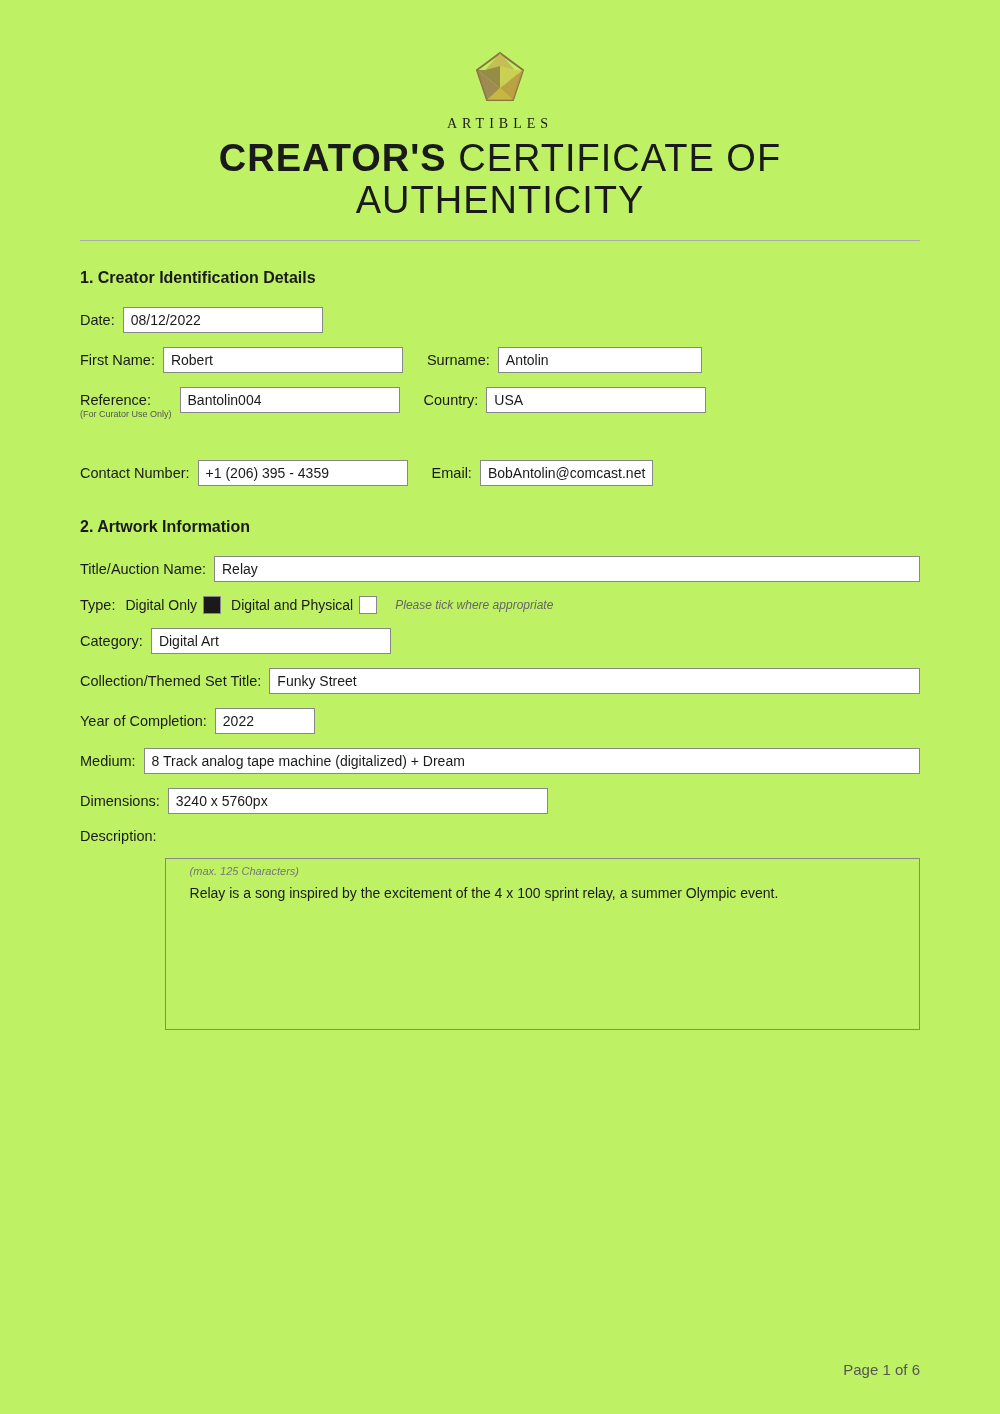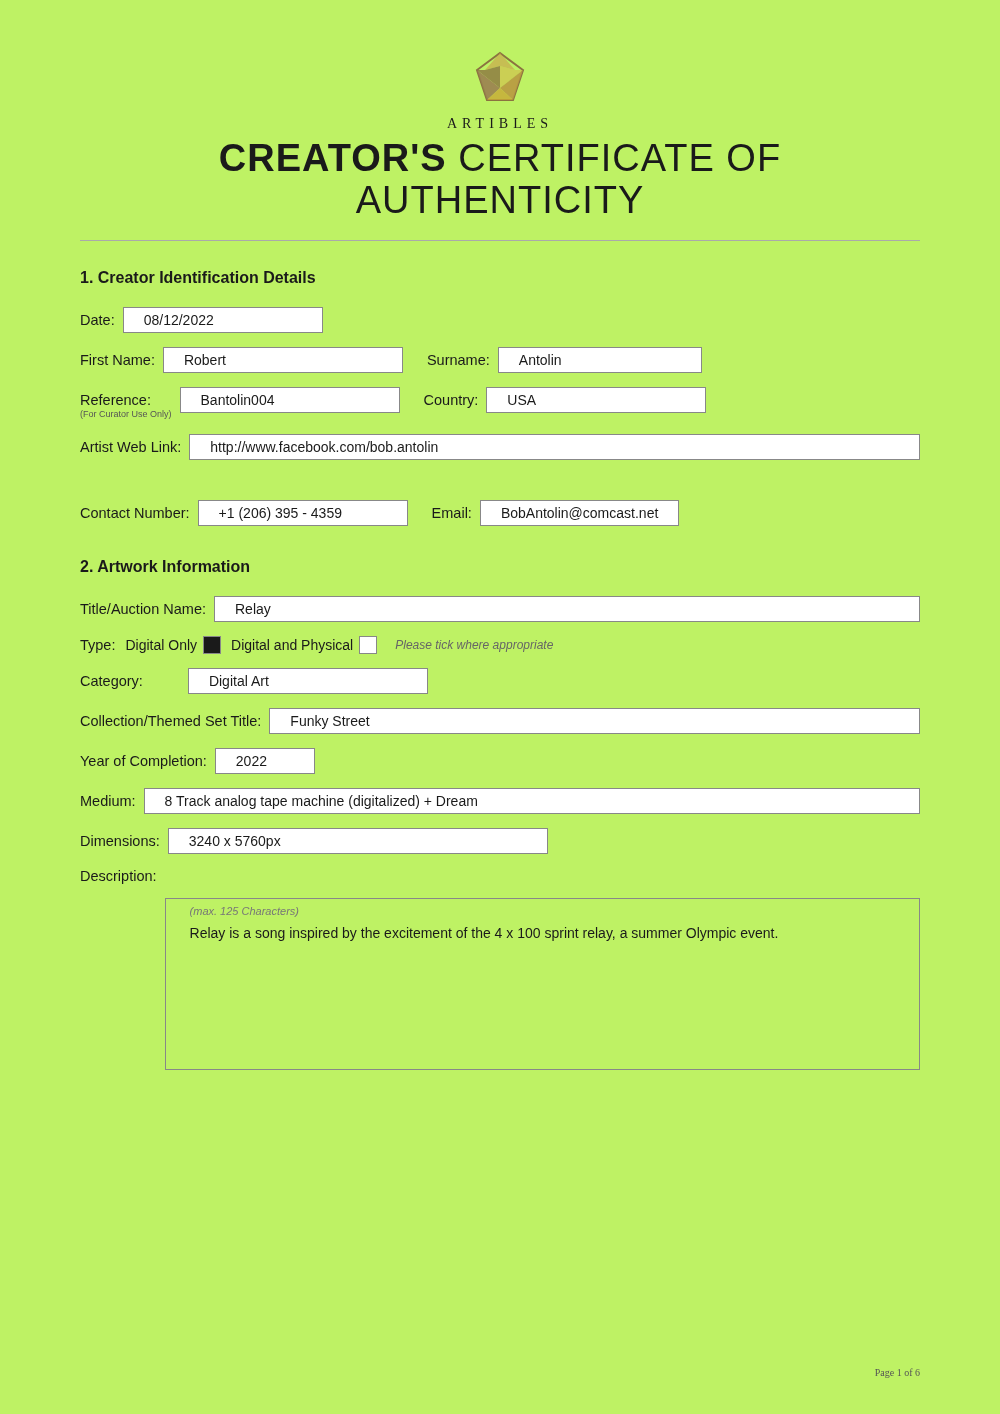--- a/index.html
+++ b/index.html
@@ -103,21 +103,21 @@
 
     .field-label-small {
       font-size: 9px;
       font-family: Arial, Helvetica, sans-serif;
       color: #555;
       display: block;
     }
 
     .field-input {
       border: 1px solid #888;
-      padding: 3px 20px;
+      padding: 3px 7px;
       font-size: 14px;
       font-family: Arial, Helvetica, sans-serif;
       color: #1a1a1a;
       background: #fff;
       min-height: 26px;
       display: inline-flex;
       align-items: center;
     }
 
     .field-input.wide {
@@ -152,21 +152,20 @@
     .field-input.email-field {
       flex: 1;
     }
 
     .field-input.title-field {
       flex: 1;
     }
 
     .field-input.category-field {
       width: 240px;
-      margin-left: 37px;
     }
 
     .field-input.year-field {
       width: 100px;
     }
 
     .field-input.medium-field {
       flex: 1;
     }
 
@@ -270,22 +269,22 @@
       color: #1a1a1a;
       line-height: 1.5;
       min-height: 140px;
     }
 
     
     .page-number {
       position: absolute;
       bottom: 36px;
       right: 80px;
-      font-size: 10px;
-      font-family: Liberation Serif, serif;
+      font-size: 15px;
+      font-family: Liberation Sans, sans-serif;
       color: #555;
     }
 
     .collection-row {
       display: flex;
       align-items: baseline;
       gap: 8px;
       margin-bottom: 14px;
     }
   </style>
@@ -351,26 +350,20 @@
         </div>
       </div>
       <div class="col-group">
         <span class="field-label">Country:</span>
         <div class="field-input country-field">
           <span>USA</span>
         </div>
       </div>
     </div>
 
-    <div class="form-row">
-      <span class="field-label">Artist Web Link:</span>
-      <div class="field-input wide">
-        <span>http://www.facebook.com/bob.antolin</span>
-      </div>
-    </div>
 
     <div class="form-row two-col">
       <div class="col-group">
         <span class="field-label">Contact Number:</span>
         <div class="field-input contact-field">
           <span>+1 (206) 395 - 4359</span>
         </div>
       </div>
       <div class="col-group">
         <span class="field-label">Email:</span>

